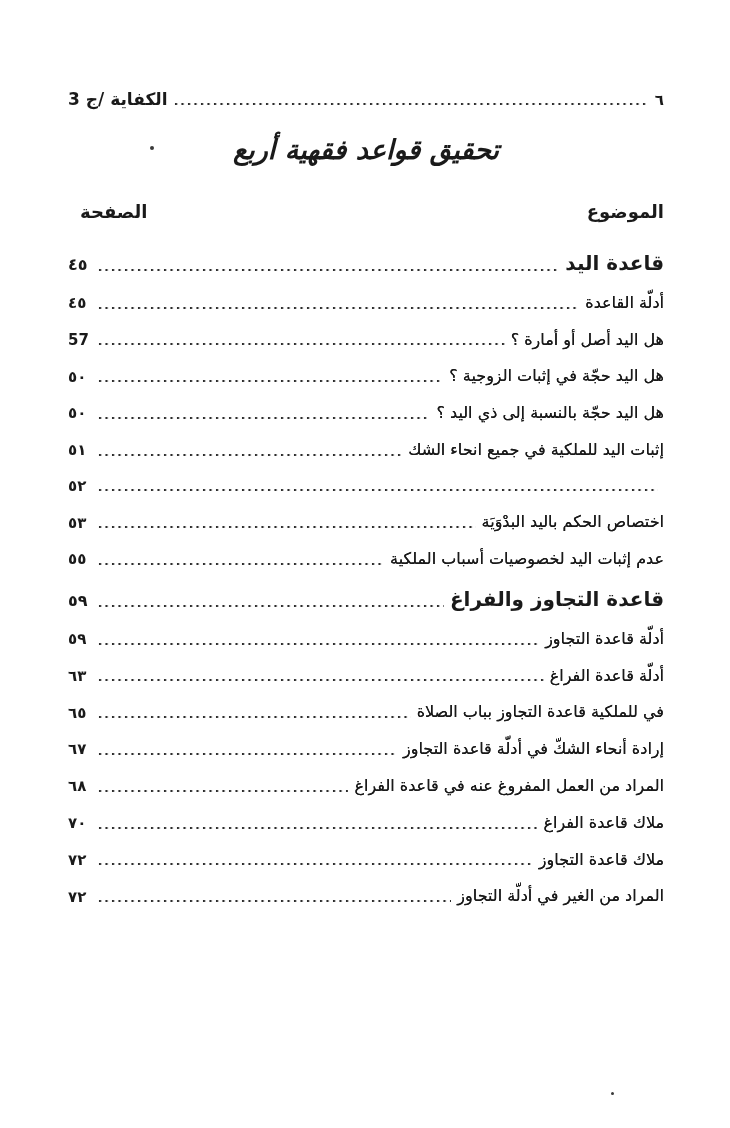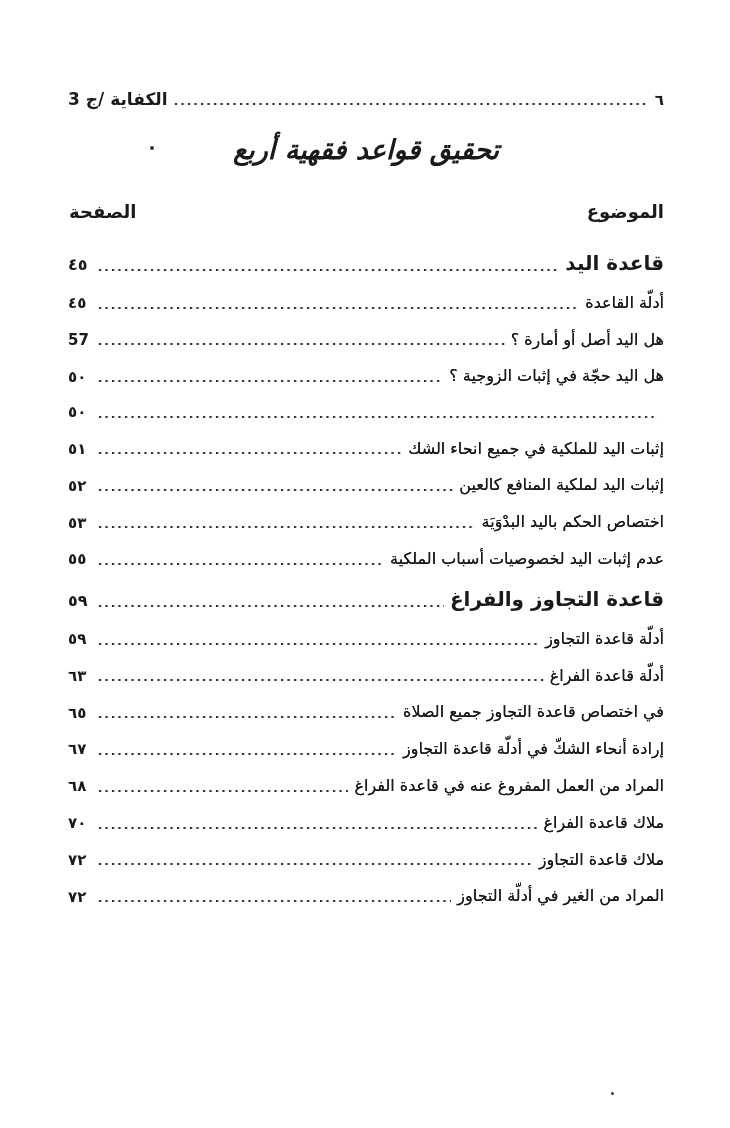--- a/index.html
+++ b/index.html
@@ -64,21 +64,21 @@
   
   .cols {
     display: flex;
     margin-top: 30px;
     font-size: 18px;
     font-weight: bold;
     line-height: 1.4;
   }
   .col-topic { }
   .cols .spacer { flex: 1; }
-  .col-page { margin-left: 1px; }
+  .col-page { margin-left: 12px; }
 
   
   #toc { margin-top: 26px; }
   .toc-row {
     display: flex;
     align-items: flex-end;
     margin-bottom: 16px;
   }
   .toc-row .t { white-space: nowrap; line-height: 1.3; }
   .toc-row .n {
@@ -141,30 +141,30 @@
     <span class="t">هل اليد أصل أو أمارة ؟</span>
     <span class="leader"></span>
     <span class="n">57</span>
   </div>
       <div class="toc-row entry-row">
     <span class="t">هل اليد حجّة في إثبات الزوجية ؟</span>
     <span class="leader"></span>
     <span class="n">٥٠</span>
   </div>
       <div class="toc-row entry-row">
+    <span class="t">هل اليد حجّة بالنسبة إلى ذي اليد ؟</span>
     <span class="leader"></span>
     <span class="n">٥٠</span>
   </div>
       <div class="toc-row entry-row">
     <span class="t">إثبات اليد للملكية في جميع انحاء الشك</span>
     <span class="leader"></span>
     <span class="n">٥١</span>
   </div>
       <div class="toc-row entry-row">
-    <span class="t">إثبات اليد لملكية المنافع كالعين</span>
     <span class="leader"></span>
     <span class="n">٥٢</span>
   </div>
       <div class="toc-row entry-row">
     <span class="t">اختصاص الحكم باليد البدْوَيَة</span>
     <span class="leader"></span>
     <span class="n">٥٣</span>
   </div>
       <div class="toc-row entry-row">
     <span class="t">عدم إثبات اليد لخصوصيات أسباب الملكية</span>
@@ -180,21 +180,21 @@
     <span class="t">أدلّة قاعدة التجاوز</span>
     <span class="leader"></span>
     <span class="n">٥٩</span>
   </div>
       <div class="toc-row entry-row">
     <span class="t">أدلّة قاعدة الفراغ</span>
     <span class="leader"></span>
     <span class="n">٦٣</span>
   </div>
       <div class="toc-row entry-row">
-    <span class="t">في اختصاص قاعدة التجاوز جميع الصلاة</span>
+    <span class="t">في للملكية قاعدة التجاوز بباب الصلاة</span>
     <span class="leader"></span>
     <span class="n">٦٥</span>
   </div>
       <div class="toc-row entry-row">
     <span class="t">إرادة أنحاء الشكّ في أدلّة قاعدة التجاوز</span>
     <span class="leader"></span>
     <span class="n">٦٧</span>
   </div>
       <div class="toc-row entry-row">
     <span class="t">المراد من العمل المفروغ عنه في قاعدة الفراغ</span>

